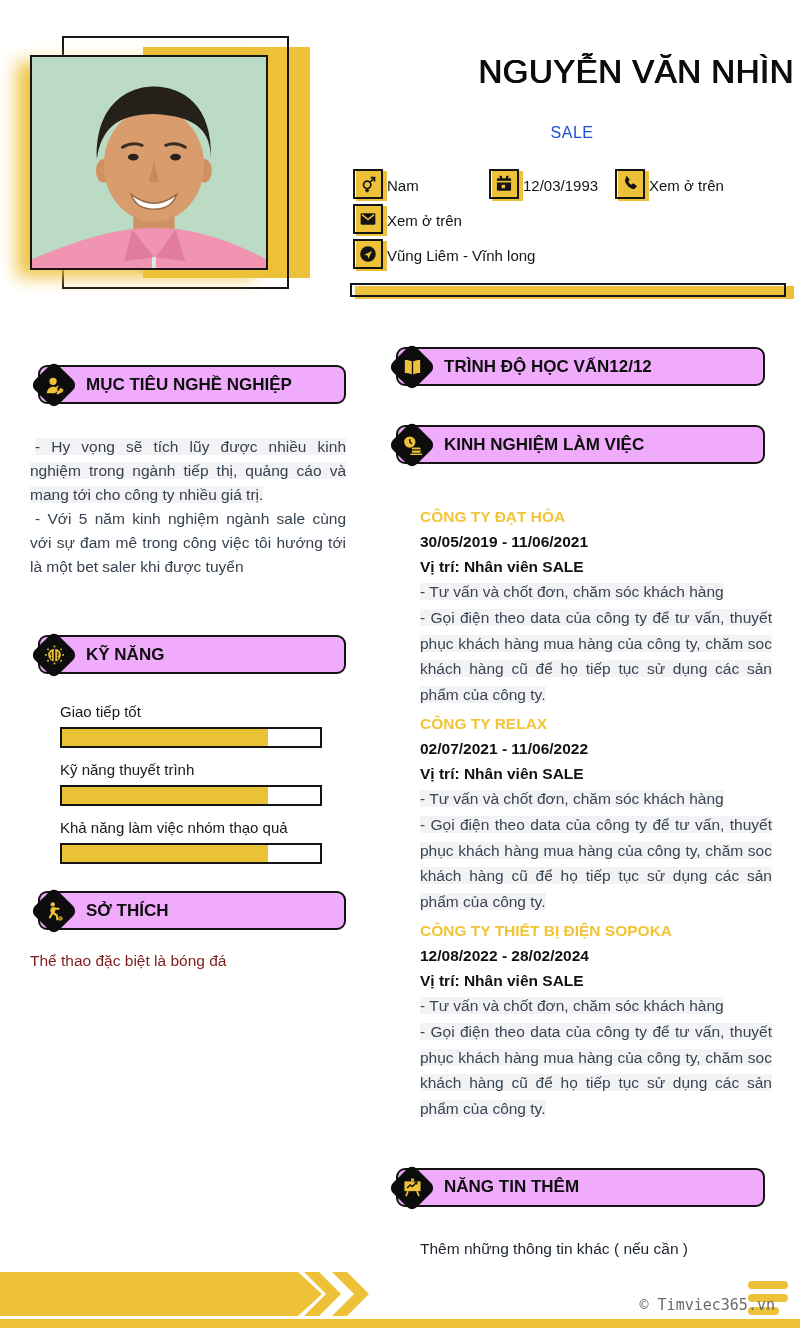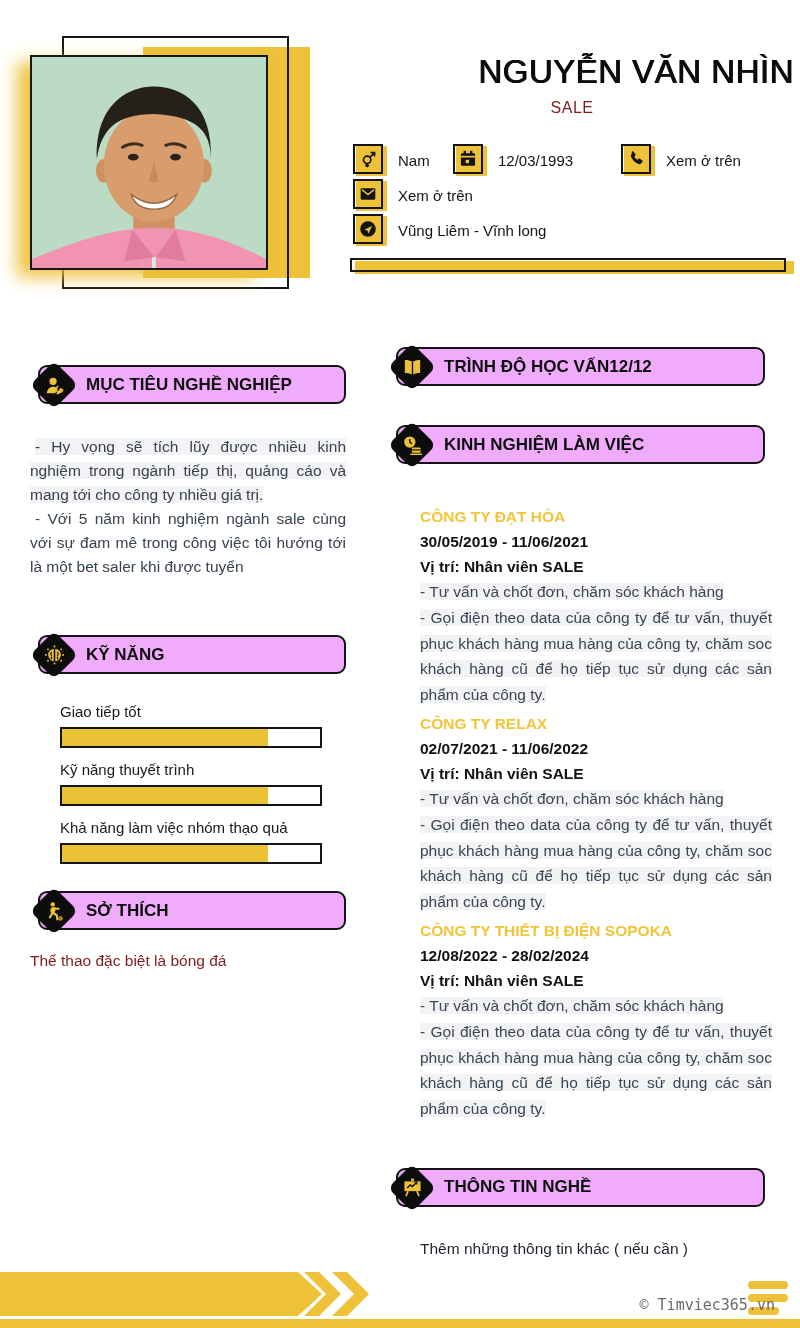--- a/index.html
+++ b/index.html
@@ -12,25 +12,25 @@
   .ysquare { position:absolute; left:143px; top:47px; width:167px; height:231px; background:#EDC138; }
   .frame-over { position:absolute; left:62px; top:36px; width:227px; height:253px; border:2px solid #161616; background:transparent; }
   .photo { position:absolute; left:30px; top:55px; width:238px; height:215px; border:2px solid #161616;
            box-shadow:-13px 7px 16px rgba(237,193,56,.95); overflow:hidden; background:#b9d9c0; }
   .photo svg { display:block; width:100%; height:100%; }
 
   
   .header-right { position:absolute; left:350px; top:44px; width:444px; }
   .name { text-align:right; font-size:33px; font-weight:normal; color:#0c0c0c; letter-spacing:.5px; line-height:40px;
           text-shadow:.5px 0 0 #0c0c0c, -.5px 0 0 #0c0c0c;margin-top:8px; }
-  .role { text-align:center; font-size:16px; color:#7f1d1d; margin-top:7px; letter-spacing:.5px; }
+  .role { text-align:center; font-size:16px; color:#1d4ed8; margin-top:32px; letter-spacing:.5px; }
   .contacts { margin-top:26px; margin-left:3px; }
   .crow { display:flex; align-items:center; height:34px; margin-bottom:1px; }
-  .c-item { display:flex; align-items:center; gap:11px; }
-  .c-item.w1 { width:100px; } .c-item.w2 { width:168px; }
+  .c-item { display:flex; align-items:center; }
+  .c-item.w1 { width:100px; } .c-item.w2 { width:126px;margin-left:36px; }
   .c-label { font-size:15px; color:#141414; white-space:pre; }
   .cicon { position:relative; width:34px; height:32px; flex:0 0 34px; }
   .cicon .ybg { position:absolute; left:3px; top:2px; right:0; bottom:0; background:#EDC138; }
   .cicon .bframe { position:absolute; left:0; top:0; width:30px; height:30px; border:2px solid #141414; }
   .cicon svg { position:absolute; left:5px; top:5px; width:20px; height:20px; }
   .divider { position:relative; margin-top:11px; width:444px; height:18px; }
   .divider .yfill { position:absolute; left:5px; top:3px; width:439px; height:13px; background:#EDC138; }
   .divider .bline { position:absolute; left:0; top:0; width:436px; height:14px; border:2px solid #161616; }
 
   
@@ -325,21 +325,21 @@
         <div class="job-period">12/08/2022 - 28/02/2024</div>
         <div class="job-pos">Vị trí: Nhân viên SALE</div>
         <div class="job-bullets">
           <p><span class="hl">- Tư vấn và chốt đơn, chăm sóc khách hàng</span></p>
           <p><span class="hl">- Gọi điện theo data của công ty để tư vấn, thuyết phục khách hàng mua hàng của công ty, chăm soc khách hàng cũ để họ tiếp tục sử dụng các sản phẩm của công ty. </span></p>
         </div>
       </div>
     </div>
 
     <div class="sec-head addl-head">
-      <div class="sec-box">THÔNG TIN NGHỀ</div>
+      <div class="sec-box">NĂNG TIN THÊM</div>
       <div class="diamond"></div>
       <div class="dicon">
         <svg viewBox="0 0 24 24">
             <rect x="10.6" y="2.6" width="2.8" height="2.6" fill="#EDC138"></rect>
           <rect x="3.6" y="5.6" width="16.8" height="10.2" fill="#EDC138"></rect>
           <path d="M6.4 12.6l3.2-3.2 2.2 1.6 4.4-4.2" stroke="#0d0d0d" stroke-width="1.5" fill="none"></path>
           <path d="M14.2 6.4h2.4v2.4" stroke="#0d0d0d" stroke-width="1.3" fill="none"></path>
           <path d="M7.4 15.8l-2.2 5.2 M16.6 15.8l2.2 5.2" stroke="#EDC138" stroke-width="1.7"></path>
           </svg>
       </div>

